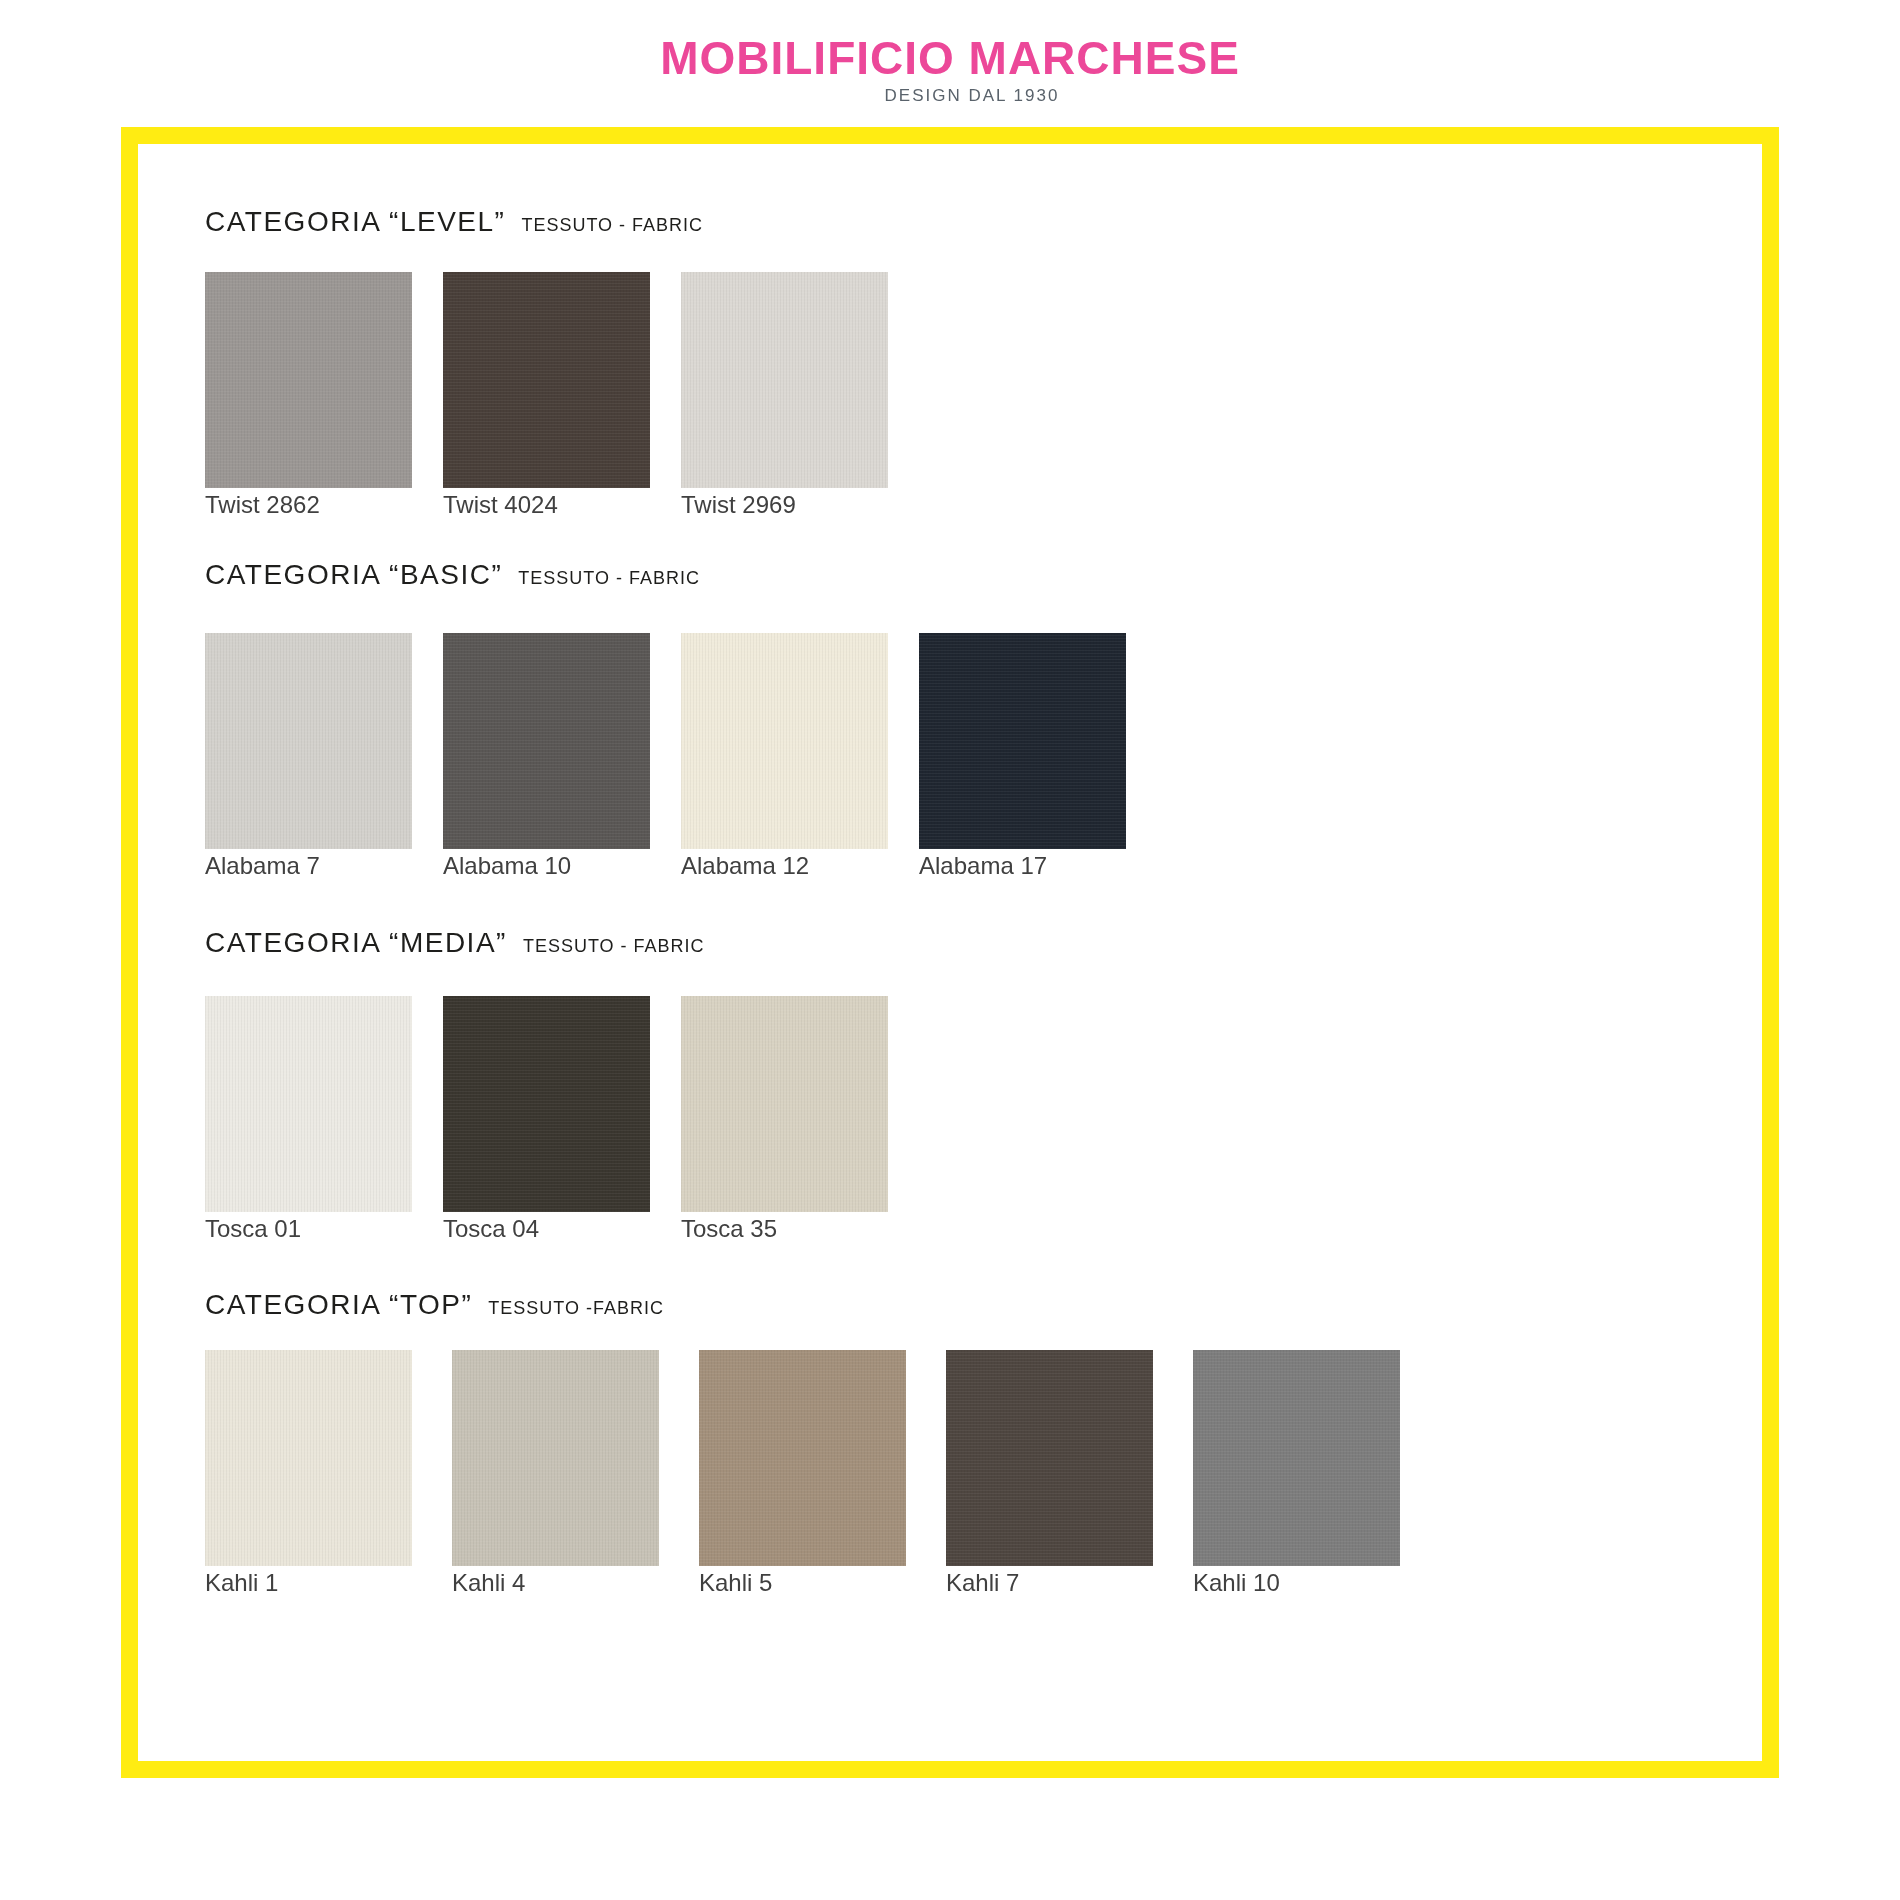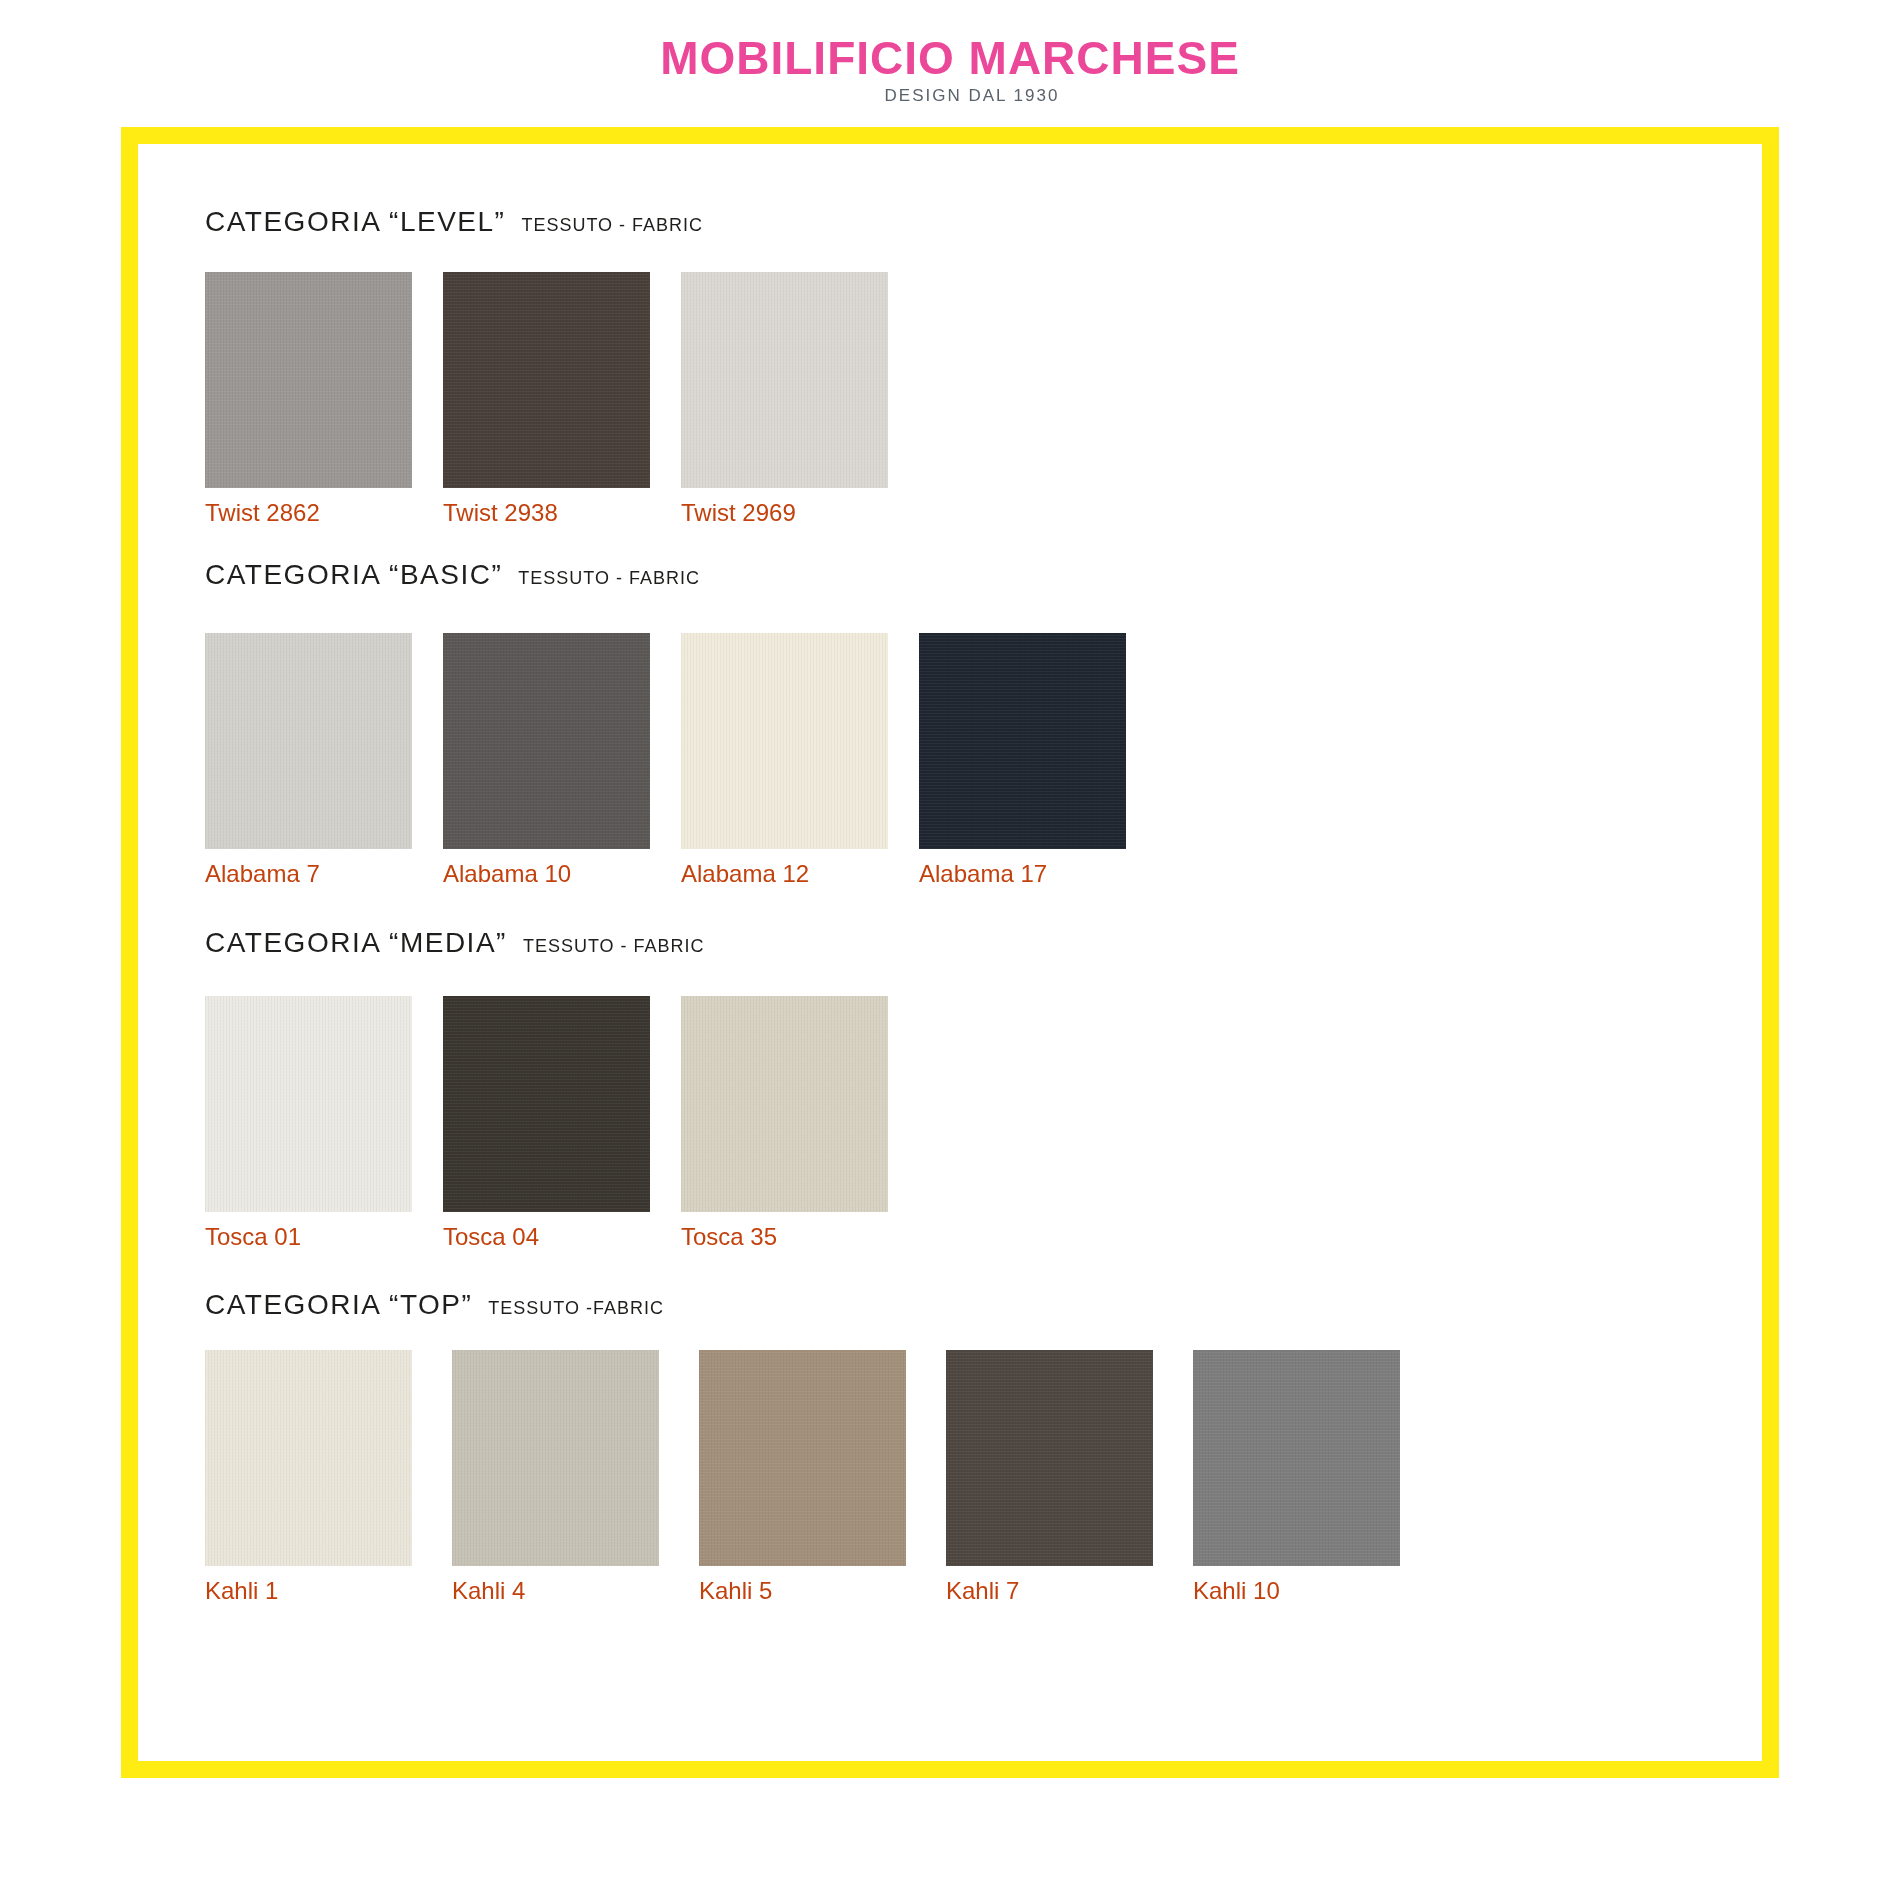--- a/index.html
+++ b/index.html
@@ -46,22 +46,22 @@
   }
   .swatch-grid{display:flex;gap:31px;}
   .cell{margin:0;padding:0;width:207px;}
   .swatch{
     width:207px;height:216px;
     background-image:
       repeating-linear-gradient(0deg, rgba(255,255,255,.05) 0 1px, transparent 1px 3px),
       repeating-linear-gradient(90deg, rgba(0,0,0,.045) 0 1px, transparent 1px 3px);
   }
   .cell figcaption{
-    margin-top:12px;
-    font-size:24px;font-weight:400;color:#c2410c;line-height:26px;
+    margin-top:4px;
+    font-size:24px;font-weight:400;color:#404040;line-height:26px;
   }
   .s1 .swatch-grid{margin-top:30px;}
   .s2 .swatch-grid{margin-top:38px;}
   .s3 .swatch-grid{margin-top:33px;}
   .s4 .swatch-grid{margin-top:25px;gap:40px;}
 </style>
 </head>
 <body>
 
 <div class="page">
@@ -78,21 +78,21 @@
       <span class="cat-title">CATEGORIA “LEVEL”</span>
       <span class="cat-sub">TESSUTO - FABRIC</span>
     </h2>
     <div class="swatch-grid">
       <figure class="cell">
         <div class="swatch" style="background-color: rgb(155, 151, 148);"></div>
         <figcaption>Twist 2862</figcaption>
       </figure>
       <figure class="cell">
         <div class="swatch" style="background-color: rgb(73, 63, 57);"></div>
-        <figcaption>Twist 2938</figcaption>
+        <figcaption>Twist 4024</figcaption>
       </figure>
       <figure class="cell">
         <div class="swatch" style="background-color: rgb(219, 216, 211);"></div>
         <figcaption>Twist 2969</figcaption>
       </figure>
     </div>
   </section>
 
   <section class="cat s2" style="top:558px;">
     <h2 class="cat-head">

